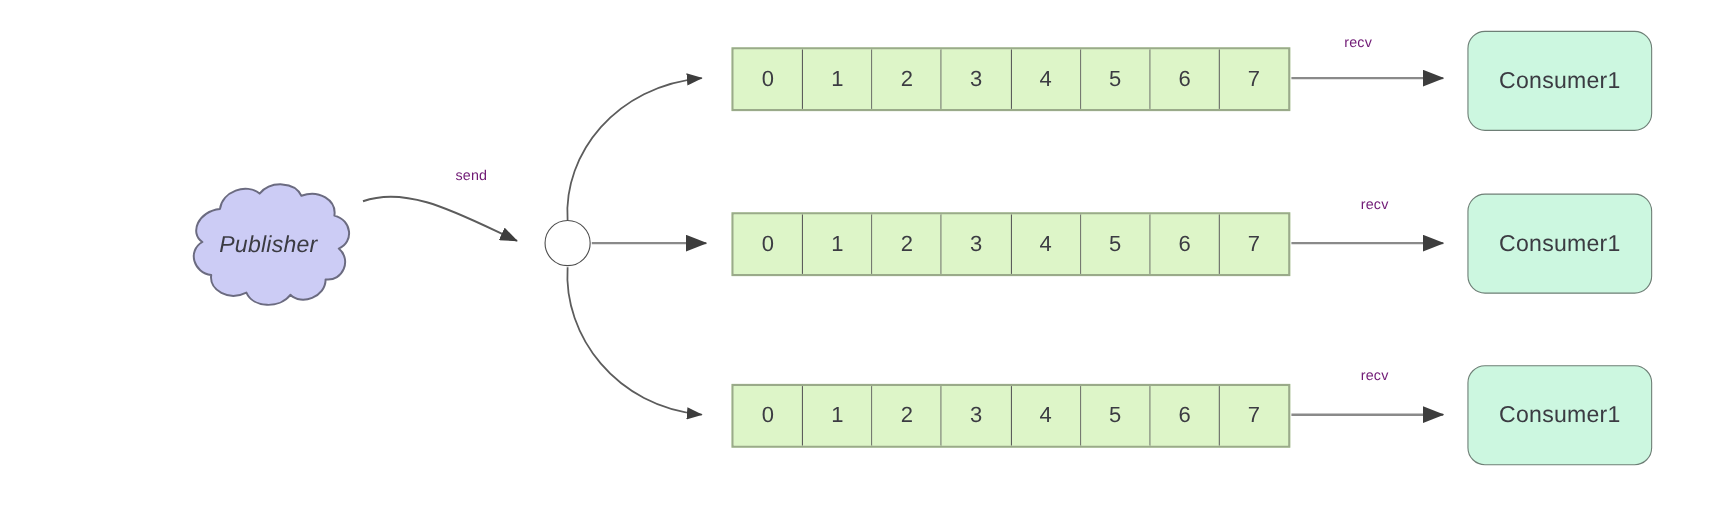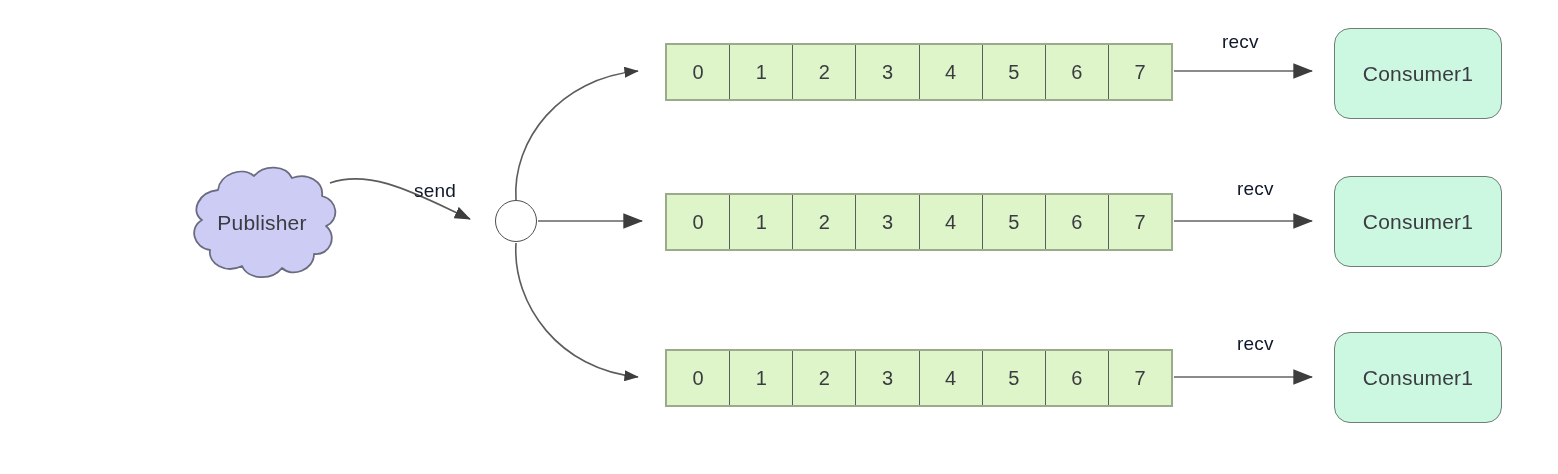--- a/index.html
+++ b/index.html
@@ -88,22 +88,22 @@
     align-items: center;
     justify-content: center;
     font-size: 21px;
     color: #3b3b42;
     letter-spacing: 0.2px;
   }
 
   
   .edge-label {
     position: absolute;
-    font-size: 19px;
-    color: #0f172a;
+    font-size: 13px;
+    color: #701a75;
     white-space: nowrap;
     letter-spacing: 0.2px;
   }
 </style>
 </head>
 <body>
 
 <div id="canvas">
 
   <svg id="edge-layer" viewBox="0 0 1558 474" xmlns="http://www.w3.org/2000/svg">
@@ -121,40 +121,40 @@
 
     <path d="M 516 243 C 512 305, 560 370, 638 377" fill="none" stroke="#5c5c5c" stroke-width="1.6" marker-end="url(#arrowhead)"></path>
 
     <path d="M 1174 71 L 1312 71" fill="none" stroke="#8a8a8a" stroke-width="2.2" marker-end="url(#arrowhead)"></path>
 
     <path d="M 1174 221 L 1312 221" fill="none" stroke="#8a8a8a" stroke-width="2.2" marker-end="url(#arrowhead)"></path>
 
     <path d="M 1174 377 L 1312 377" fill="none" stroke="#8a8a8a" stroke-width="2.2" marker-end="url(#arrowhead)"></path>
   </svg>
 
-  <div class="cloud" style="left:182px; top:164px; width:160px; height:118px;">
+  <div class="cloud" style="left:164px; top:164px; width:160px; height:118px;font-style:italic;">
     <svg width="160" height="118" viewBox="0 0 160 118" xmlns="http://www.w3.org/2000/svg">
       <path d="M 36 26
                C 38 10, 60 2, 72 12
                C 82 0, 104 1, 110 14
                C 126 8, 142 18, 140 32
                C 156 36, 158 56, 144 62
                C 156 72, 148 92, 132 90
                C 132 106, 110 114, 100 104
                C 90 117, 66 116, 60 102
                C 44 110, 26 100, 28 86
                C 12 84, 6 64, 20 56
                C 8 48, 16 28, 36 26 Z" fill="#ccccf5" stroke="#6b6b80" stroke-width="1.8" stroke-linejoin="round"></path>
     </svg>
     <span class="cloud-label">Publisher</span>
   </div>
 
   <div class="branch-node" style="left:495px; top:200px; width:42px; height:42px;"></div>
 
-  <span class="edge-label" style="left:414px; top:152px;margin-top:28px;">send</span>
+  <span class="edge-label" style="left:414px; top:152px;">send</span>
 
   <span class="edge-label" style="left:1222px; top:31px;">recv</span>
 
   <span class="edge-label" style="left:1237px; top:178px;">recv</span>
 
   <span class="edge-label" style="left:1237px; top:333px;">recv</span>
 
   <div class="queue" style="left:665px; top:43px; width:508px; height:58px;">
     <div class="queue-cell">0</div>
     <div class="queue-cell">1</div>

